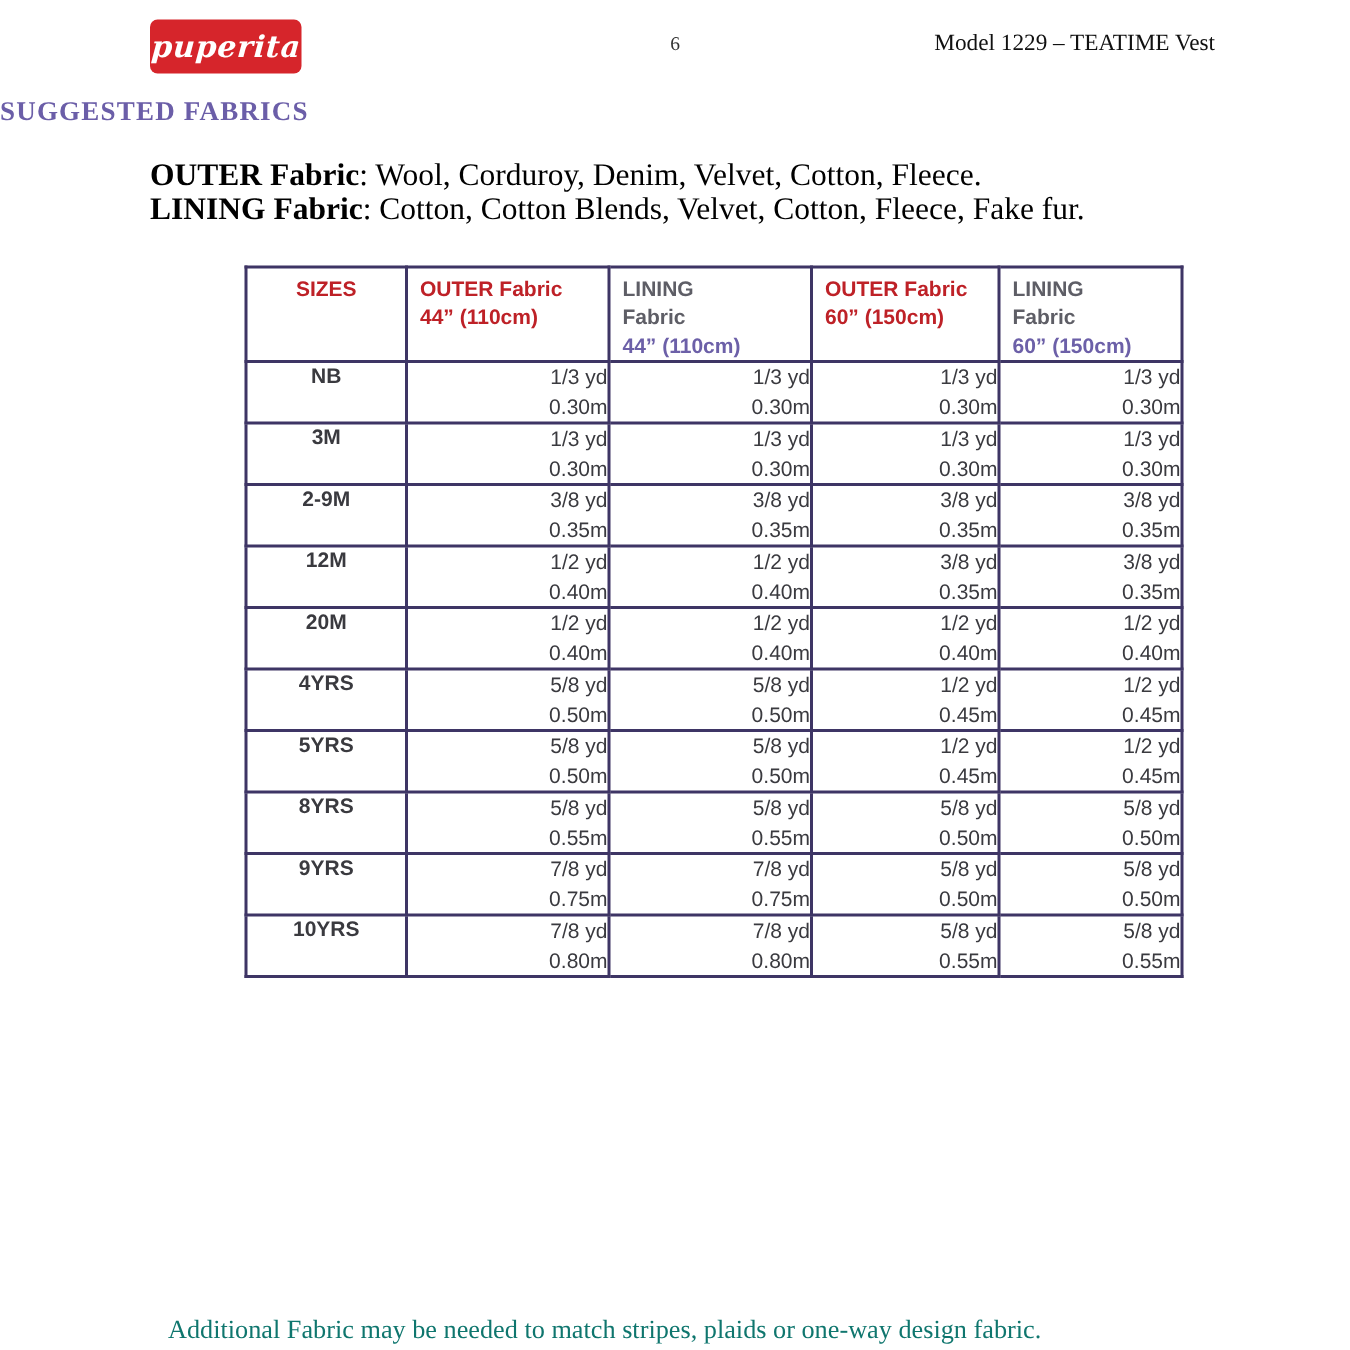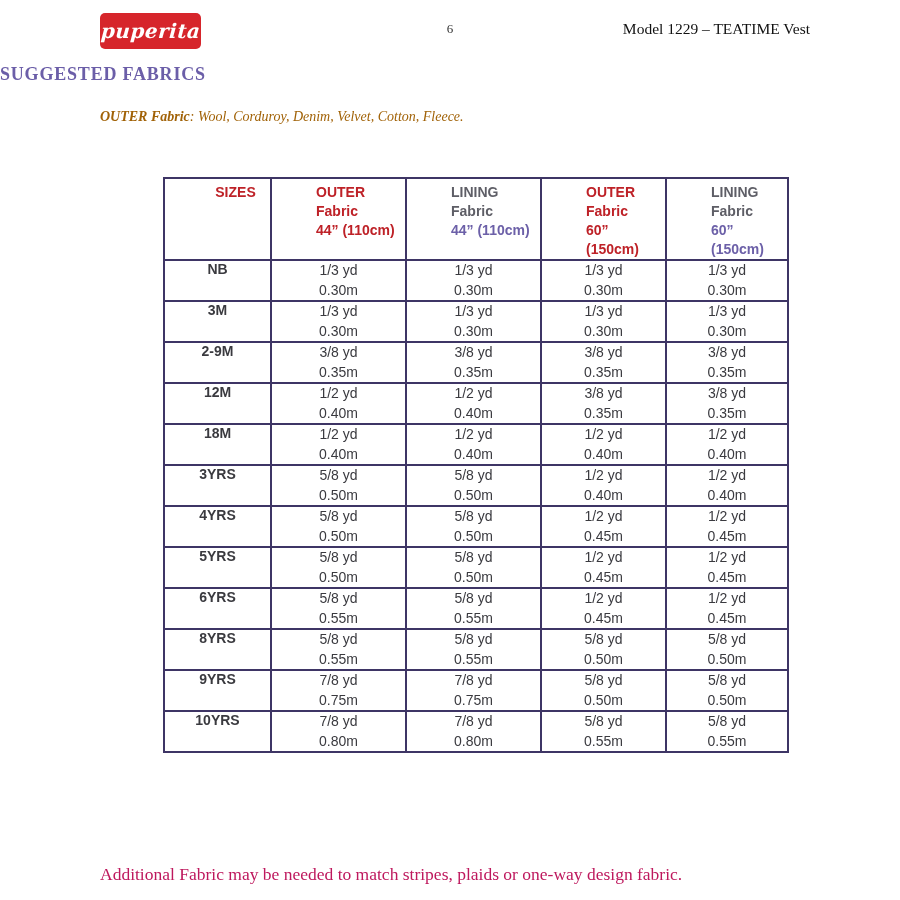--- a/index.html
+++ b/index.html
@@ -37,21 +37,21 @@
     font-size: 15.5px; color: #111;
   }
 
   .title {
     position: absolute; left: 0; right: 0; top: 64px; margin: 0;
     font-size: 18px; font-weight: bold; letter-spacing: 0.8px;
     color: var(--title);
   }
 
   .intro { position: absolute; left: 100px; top: 105px; }
-  .intro p { margin: 0; font-size: 14px; line-height: 23px; color: #a16207; font-style: italic; }
+  .intro p { margin: 0; font-size: 21px; line-height: 23px; color: #000000; }
 
   
   .fabric-table {
     position: absolute; left: 163px; top: 177px;
     width: 582px;
     border-collapse: collapse; table-layout: fixed;
     font-family: "Liberation Sans", sans-serif;
   }
   .fabric-table th, .fabric-table td {
     border: 2px solid var(--border);
@@ -60,53 +60,54 @@
   }
   .fabric-table thead tr { height: 61px; }
   .fabric-table tbody tr td { height: 39px; }
   .fabric-table th:nth-child(1) { width: 105px; }
   .fabric-table th:nth-child(2) { width: 125px; }
   .fabric-table th:nth-child(3) { width: 125px; }
   .fabric-table th:nth-child(4) { width: 115px; }
   .fabric-table th:nth-child(5) { width: 112px; }
   .fabric-table th { font-weight: bold; padding-top: 4px; }
   .fabric-table th.align-left { padding-left: 8px; }
-  .hl { font-size: 14px; line-height: 19px; font-weight: bold; padding-left: 36px; }
+  .hl { font-size: 14px; line-height: 19px; font-weight: bold; }
   .hl.red    { color: var(--red); }
   .hl.gray   { color: var(--header_gray); }
   .hl.purple { color: var(--purple); }
   .size-cell {
     text-align: center; font-weight: bold;
     font-size: 14px; color: var(--text); padding-top: 3px;
   }
-  .yardage-cell { text-align: center; padding-top: 3px; }
+  .yardage-cell { text-align: right; padding-top: 3px; }
   .cl { font-size: 14px; line-height: 19.5px; color: var(--text); }
 
   .footer {
-    position: absolute; left: 100px; top: 864px; margin: 0;
-    font-size: 17.5px; color: #be185d;
+    position: absolute; left: 100px; top: 864px; margin: 12px;
+    font-size: 17.5px; color: #0f766e;
   }
 </style>
 </head>
 <body style="--red: #BE2127; --header_gray: #5E5E66; --purple: #6C60A8; --border: #3E3565; --title: #6B5EA8; --logo_red: #D6252B; --text: #3A3A3F;">
 
 <div class="page">
 
   <div class="logo">
     <span class="logo-text">puperita</span>
   </div>
 
   <div class="page-number">6</div>
 
   <div class="doc-ref">Model 1229 – TEATIME Vest</div>
 
   <h1 class="title">SUGGESTED FABRICS</h1>
 
   <div class="intro">
     <p><b>OUTER Fabric</b><span>: Wool, Corduroy, Denim, Velvet, Cotton, Fleece.</span></p>
+    <p><b>LINING Fabric</b><span>: Cotton, Cotton Blends, Velvet, Cotton, Fleece, Fake fur.</span></p>
   </div>
 
   <table class="fabric-table">
     <thead>
       <tr id="hdr-row">
           <th style="text-align: center;">
             <div class="hl red">SIZES</div>
           </th>
           <th class="align-left" style="text-align: left;">
             <div class="hl red">OUTER Fabric</div>
@@ -199,47 +200,28 @@
           <td class="yardage-cell">
             <div class="cl">3/8 yd</div>
             <div class="cl">0.35m</div>
           </td>
           <td class="yardage-cell">
             <div class="cl">3/8 yd</div>
             <div class="cl">0.35m</div>
           </td>
         </tr>
         <tr>
-          <td class="size-cell">18M</td>
-          <td class="yardage-cell">
-            <div class="cl">1/2 yd</div>
-            <div class="cl">0.40m</div>
-          </td>
-          <td class="yardage-cell">
-            <div class="cl">1/2 yd</div>
-            <div class="cl">0.40m</div>
-          </td>
-          <td class="yardage-cell">
-            <div class="cl">1/2 yd</div>
-            <div class="cl">0.40m</div>
-          </td>
-          <td class="yardage-cell">
-            <div class="cl">1/2 yd</div>
-            <div class="cl">0.40m</div>
-          </td>
-        </tr>
-        <tr>
-          <td class="size-cell">3YRS</td>
-          <td class="yardage-cell">
-            <div class="cl">5/8 yd</div>
-            <div class="cl">0.50m</div>
-          </td>
-          <td class="yardage-cell">
-            <div class="cl">5/8 yd</div>
-            <div class="cl">0.50m</div>
+          <td class="size-cell">20M</td>
+          <td class="yardage-cell">
+            <div class="cl">1/2 yd</div>
+            <div class="cl">0.40m</div>
+          </td>
+          <td class="yardage-cell">
+            <div class="cl">1/2 yd</div>
+            <div class="cl">0.40m</div>
           </td>
           <td class="yardage-cell">
             <div class="cl">1/2 yd</div>
             <div class="cl">0.40m</div>
           </td>
           <td class="yardage-cell">
             <div class="cl">1/2 yd</div>
             <div class="cl">0.40m</div>
           </td>
         </tr>
@@ -264,39 +246,20 @@
         </tr>
         <tr>
           <td class="size-cell">5YRS</td>
           <td class="yardage-cell">
             <div class="cl">5/8 yd</div>
             <div class="cl">0.50m</div>
           </td>
           <td class="yardage-cell">
             <div class="cl">5/8 yd</div>
             <div class="cl">0.50m</div>
-          </td>
-          <td class="yardage-cell">
-            <div class="cl">1/2 yd</div>
-            <div class="cl">0.45m</div>
-          </td>
-          <td class="yardage-cell">
-            <div class="cl">1/2 yd</div>
-            <div class="cl">0.45m</div>
-          </td>
-        </tr>
-        <tr>
-          <td class="size-cell">6YRS</td>
-          <td class="yardage-cell">
-            <div class="cl">5/8 yd</div>
-            <div class="cl">0.55m</div>
-          </td>
-          <td class="yardage-cell">
-            <div class="cl">5/8 yd</div>
-            <div class="cl">0.55m</div>
           </td>
           <td class="yardage-cell">
             <div class="cl">1/2 yd</div>
             <div class="cl">0.45m</div>
           </td>
           <td class="yardage-cell">
             <div class="cl">1/2 yd</div>
             <div class="cl">0.45m</div>
           </td>
         </tr>

